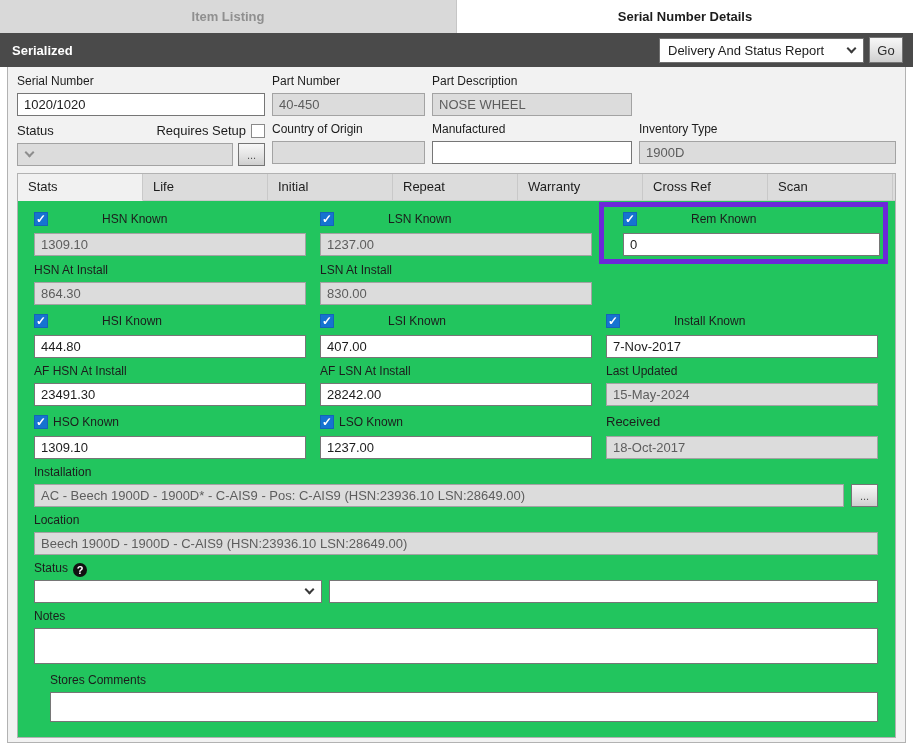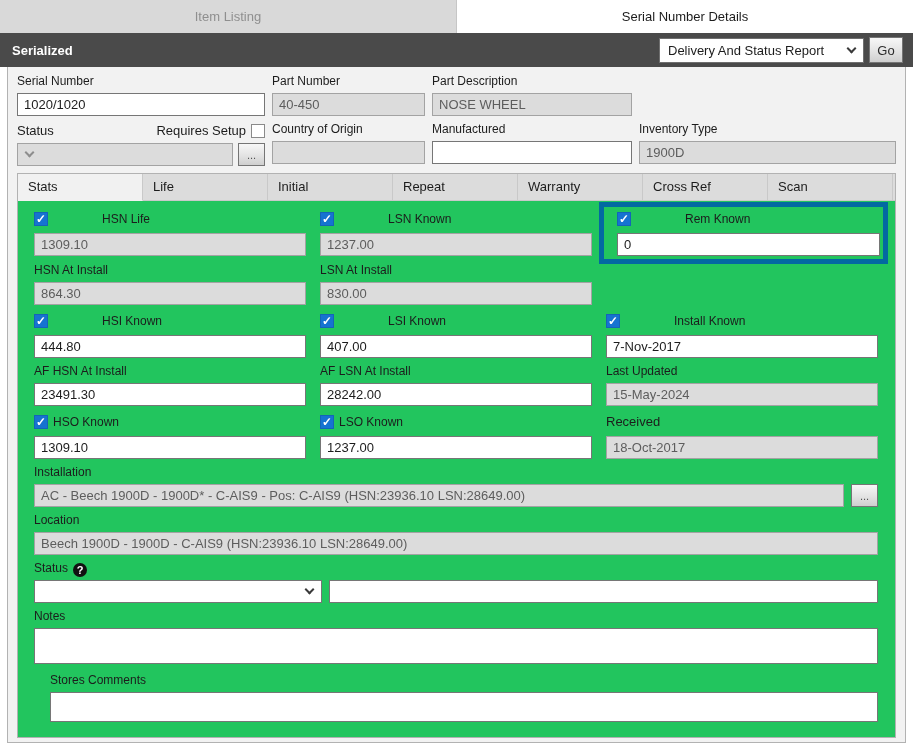--- a/index.html
+++ b/index.html
@@ -6,21 +6,21 @@
   html, body { width: 913px; height: 743px; overflow: hidden; }
   body {
     font-family: "Liberation Sans", sans-serif;
     font-size: 13px;
     background: #ffffff;
     color: #1c1c1c;
   }
 
   
   .top-tabs { display: flex; height: 33px; }
-  .top-tab { flex: 1; display: flex; align-items: center; justify-content: center; font-size: 13px; cursor: default; }
+  .top-tab { flex: 1; display: flex; align-items: center; justify-content: center; font-size: 13px; cursor: default; font-weight: bold; }
   .top-tab.inactive { background: #d9d9d9; color: #8f8f8f; border-right: 1px solid #c6c6c6; }
   .top-tab.active { background: #ffffff; color: #1c1c1c; }
 
   
   .header-bar { height: 34px; background: #4a4a4a; display: flex; align-items: center; padding: 0 10px 0 12px; }
   .header-title { color: #ffffff; font-weight: bold; font-size: 13px; }
   .header-right { margin-left: auto; display: flex; align-items: center; gap: 5px; padding-left: 28px; }
   .fakeselect {
     background: #ffffff; border: 1px solid #6f6f6f; height: 25px;
     display: flex; align-items: center; padding: 0 8px; gap: 8px; cursor: default;
@@ -68,21 +68,21 @@
   .tab-strip { display: flex; height: 27px; background: #dcdcdc; border-bottom: 1px solid #c9c9c9; }
   .d-tab { width: 125px; line-height: 26px; padding-left: 10px; font-size: 13px; border-right: 1px solid #c9c9c9; cursor: default; }
   .d-tab.active { background: #f1f1f1; border-bottom: 1px solid #f1f1f1; margin-bottom: -1px; }
 
   .stats-body { padding: 9px 17px 10px 16px; }
   .srow { display: grid; grid-template-columns: 1fr 1fr 1fr; column-gap: 14px; margin-bottom: 7px; }
   .chk-row { display: flex; align-items: center; height: 17px; margin-bottom: 6px; }
   .chk-row .wide-gap { margin-left: 54px; font-size: 12px; }
   .chk-row .narrow-gap { margin-left: 5px; font-size: 12px; }
 
-  .rem-cell { border: 5px solid #0369a1; margin: -8px -10px -7px -7px; padding: 3px 3px 3px 13px; }
+  .rem-cell { border: 5px solid #6d28d9; margin: -8px -10px -7px -7px; padding: 3px 3px 3px 19px; }
 
   .inst-row { display: flex; gap: 7px; align-items: flex-end; }
   .inst-row input { flex: 1; }
   .browse-btn { width: 27px; height: 23px; flex: none; font-size: 11px; color: #555; }
 
   .status2-row { display: flex; gap: 7px; }
   .status2-row .fld-sel { width: 288px; flex: none; }
   .status2-row input { flex: 1; }
 
   .help-icon { display: inline-block; width: 14px; height: 14px; border-radius: 50%; background: #111; color: #fff; font-size: 11px; font-weight: bold; text-align: center; line-height: 14px; margin-left: 5px; vertical-align: -2px; }
@@ -165,21 +165,21 @@
       <div class="d-tab">Cross Ref</div>
       <div class="d-tab">Scan</div>
     </div>
 
     <div class="stats-body">
 
       <div class="srow">
         <div>
           <div class="chk-row">
             <span class="cb checked"></span>
-            <span class="wide-gap">HSN Life</span>
+            <span class="wide-gap">HSN Known</span>
           </div>
           <input class="fld-in dis" readonly="" value="1309.10" style="">
         </div>
         <div>
           <div class="chk-row">
             <span class="cb checked"></span>
             <span class="wide-gap">LSN Known</span>
           </div>
           <input class="fld-in dis" readonly="" value="1237.00" style="">
         </div>

